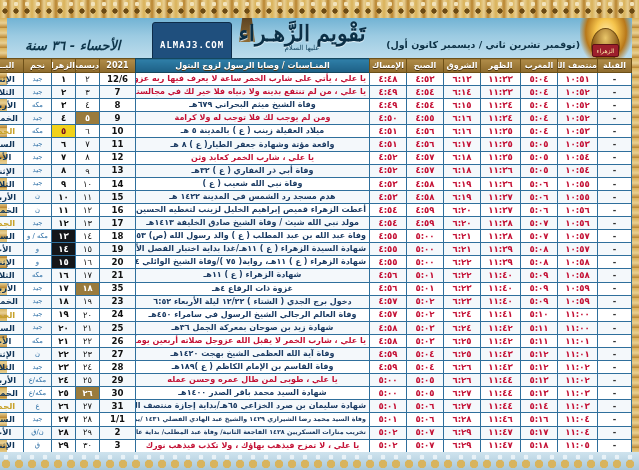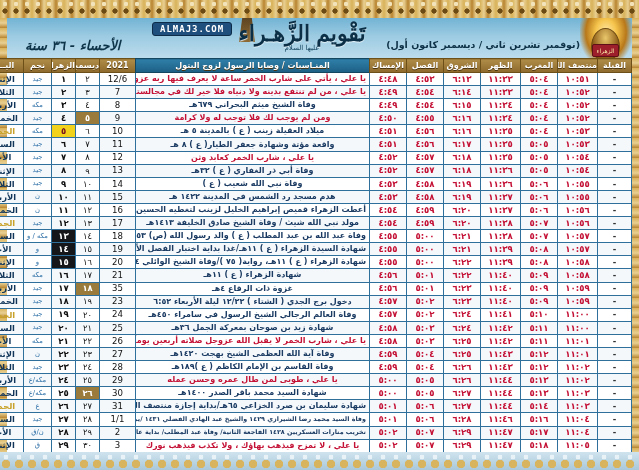--- a/index.html
+++ b/index.html
@@ -79,21 +79,21 @@
     white-space:nowrap;
   }
   .logo-sub{
     position:absolute;right:286px;top:26px;width:88px;text-align:center;
     color:#14445f;font-size:7px;
   }
   .almaj3{
     position:absolute;left:145px;top:4px;
     background:#1f4f7d;border:1px solid #0d2c49;border-radius:3px;
     color:#ffffff;font-size:9px;font-weight:bold;letter-spacing:1px;
-    padding:1px 7px;font-family:"DejaVu Sans Mono","Liberation Mono",monospace;
+    padding:17px 7px;font-family:"DejaVu Sans Mono","Liberation Mono",monospace;
   }
   .region{
     position:absolute;left:18px;top:20px;width:160px;text-align:left;
     color:#0d3449;font-weight:bold;font-size:13px;font-style:italic;
   }
   .tassel{
     position:absolute;left:232px;top:0px;width:16px;height:24px;
     background:linear-gradient(#5d4422,#8e6b33);
     clip-path:polygon(20% 0,80% 0,100% 100%,0 100%);
   }
@@ -132,21 +132,21 @@
 
   td.time{color:#c41236;font-weight:bold;font-size:8.6px;}
   td.qibla{color:#333;font-weight:bold;}
   td.event{
     text-align:center;direction:rtl;
     font-size:8px;color:#1b3b63;font-weight:bold;
     padding:0 3px;
   }
   td.event.red{color:#c41236;}
   td.event.small{font-size:6.4px;color:#1b3b63;}
-  td.greg{color:#111;font-weight:normal;font-size:8.6px;margin-left:40px;}
+  td.greg{color:#111;font-weight:bold;font-size:8.6px;margin-left:40px;}
   td.zah{color:#111;font-size:8.4px;}
   td.zah.hl{background:#9a7b3c;color:#fff;font-weight:bold;}
   td.hij{color:#111;font-weight:bold;font-size:8.6px;}
   td.hij.black{background:#14161a;color:#ffffff;}
   td.hij.gold{background:#f2d21a;color:#7a1320;}
   td.qual{font-size:6.8px;color:#2d6fa6;margin-top:34px;}
   td.day{font-weight:bold;font-size:8.4px;color:#11365a;}
   td.day.fri{color:#c8a22a;}
   tr.alt td{background:#f4f8fb;}
 </style>
@@ -193,21 +193,21 @@
           <col class="c-qual">
           <col class="c-day">
       </colgroup>
       <thead>
         <tr>
           <th>القبلة</th>
           <th>منتصف الليل</th>
           <th>المغرب</th>
           <th>الظهر</th>
           <th>الشروق</th>
-          <th>الفصل</th>
+          <th>الصبح</th>
           <th>الإمساك</th>
           <th class="teal">المنـاسبات / وصايا الرسول لزوج البتول</th>
           <th>2021</th>
           <th>ديسمبر</th>
           <th>الزهراء</th>
           <th>نجم</th>
           <th>اليــوم</th>
         </tr>
       </thead>
       <tbody id="tbody">

